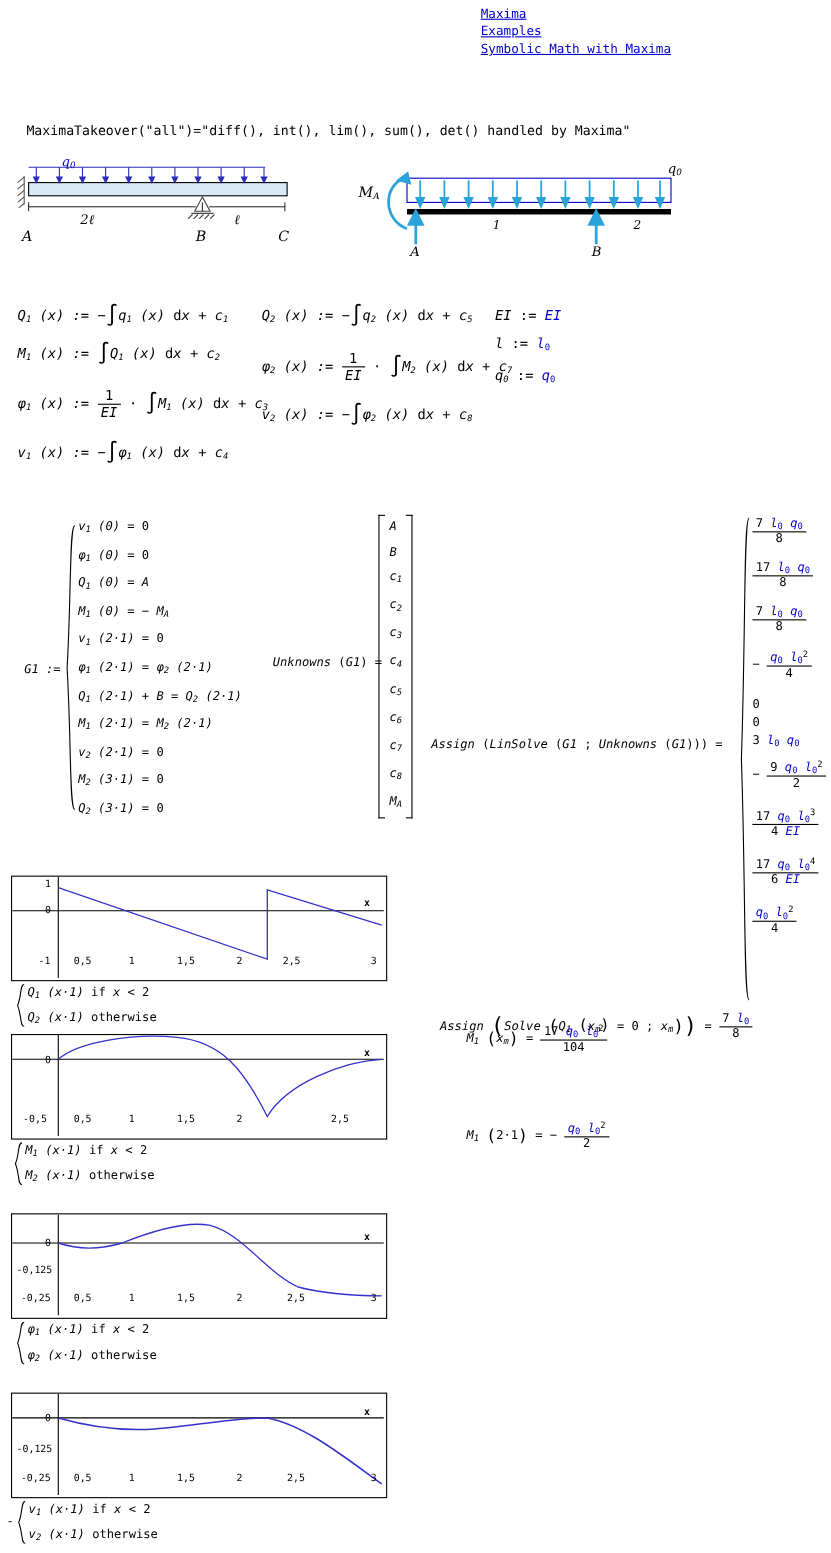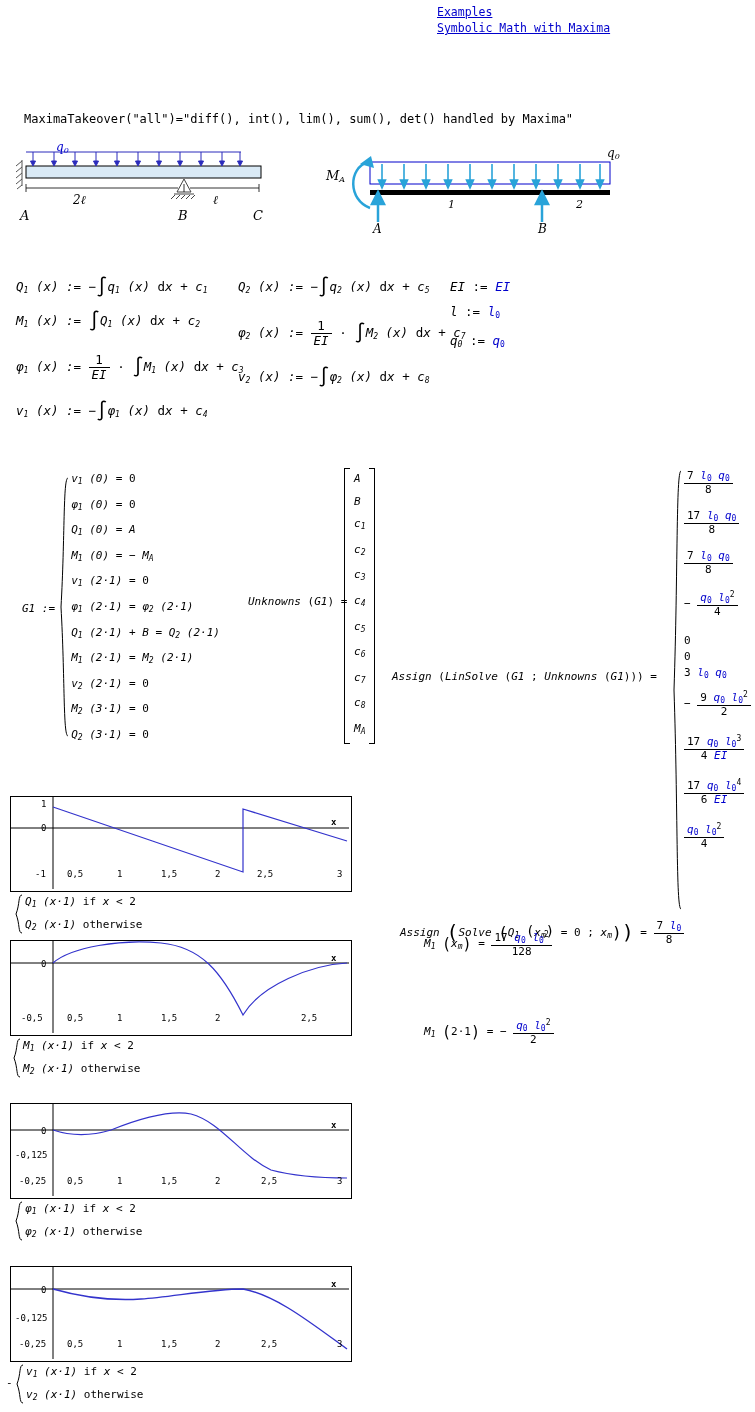--- a/index.html
+++ b/index.html
@@ -33,20 +33,21 @@
   .bracket:after{right:0;border-left:none;}
   .row{white-space:nowrap;}
   
   .plotbox{position:absolute;border:1px solid #000;background:#fff;}
   .axislbl{position:absolute;font-family:"DejaVu Sans Mono",monospace;font-size:9px;color:#000;}
 </style>
 </head>
 <body>
 
 <div class="abs" id="breadcrumb">
+  <a href="#">Maxima</a>
   <a href="#">Examples</a>
   <a href="#">Symbolic Math with Maxima</a>
 </div>
 
 <div class="abs" id="takeover">
   <span>MaximaTakeover</span><span>("all")</span><span>=</span><span>"diff(), int(), lim(), sum(), det() handled by Maxima"</span>
 </div>
 
 <div class="beamwrap" style="left:8px;top:140px;width:270px;height:90px;">
   <svg width="270" height="90" viewBox="0 0 270 90">
@@ -415,19 +416,19 @@
   </span>
 </div>
 
 <div class="abs mono f11" style="left:400px;top:920px;">
   <span class="it">Assign</span> <span style="font-size:20px;vertical-align:-3px;">(</span><span class="it">Solve</span> <span style="font-size:16px;vertical-align:-2px;">(</span><span class="it">Q</span><span class="sub it">1</span> <span style="font-size:14px;">(</span><span class="it">x</span><span class="sub it">m</span><span style="font-size:14px;">)</span> = 0 ; <span class="it">x</span><span class="sub it">m</span><span style="font-size:16px;vertical-align:-2px;">)</span><span style="font-size:20px;vertical-align:-3px;">)</span> =
   <span class="frac"><span class="n">7 <span class="it blue">l</span><span class="sub blue">0</span></span><span class="d">8</span></span>
 </div>
 
 <div class="abs mono f11" style="left:424px;top:930px;">
   <span class="it">M</span><span class="sub it">1</span> <span style="font-size:15px;vertical-align:-2px;">(</span><span class="it">x</span><span class="sub it">m</span><span style="font-size:15px;vertical-align:-2px;">)</span> =
-  <span class="frac"><span class="n">17 <span class="it blue">q</span><span class="sub blue">0</span> <span class="it blue">l</span><span class="sub blue">0</span><span class="sup">2</span></span><span class="d">128</span></span>
+  <span class="frac"><span class="n">17 <span class="it blue">q</span><span class="sub blue">0</span> <span class="it blue">l</span><span class="sub blue">0</span><span class="sup">2</span></span><span class="d">104</span></span>
 </div>
 
 <div class="abs mono f11" style="left:424px;top:1018px;">
   <span class="it">M</span><span class="sub it">1</span> <span style="font-size:15px;vertical-align:-2px;">(</span>2·1<span style="font-size:15px;vertical-align:-2px;">)</span> = −
   <span class="frac"><span class="n"><span class="it blue">q</span><span class="sub blue">0</span> <span class="it blue">l</span><span class="sub blue">0</span><span class="sup">2</span></span><span class="d">2</span></span>
 </div>
 
 </body></html>

